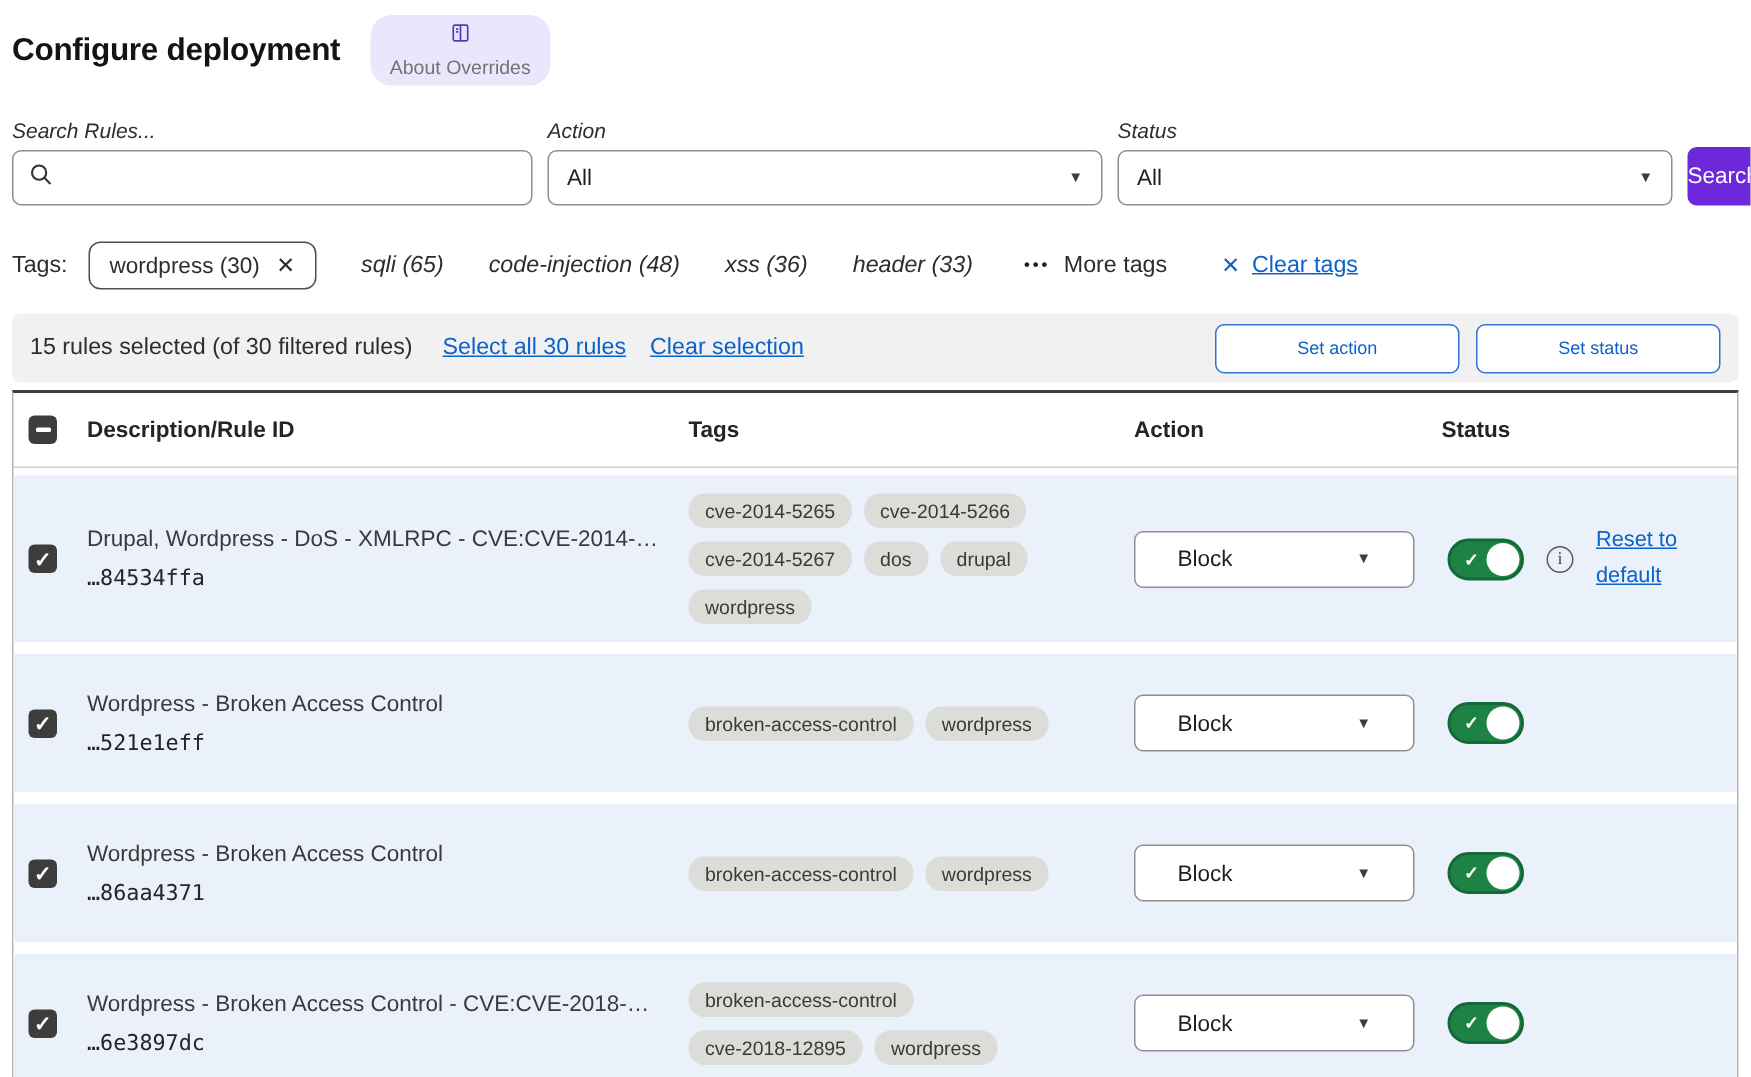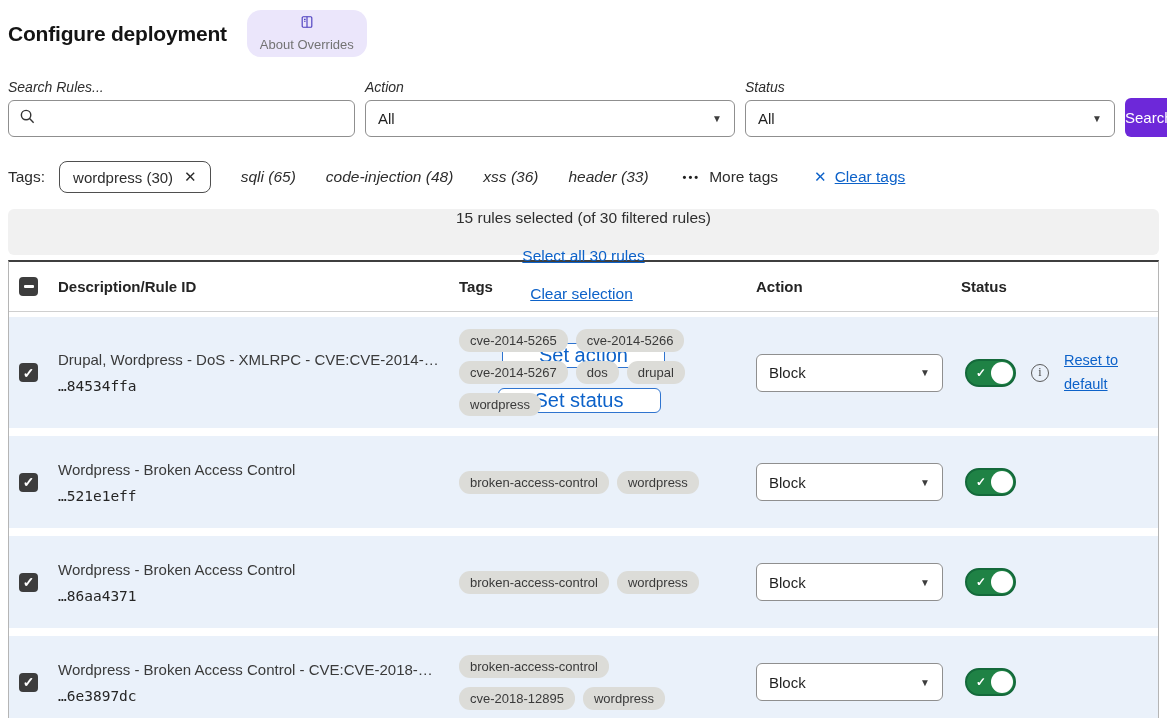--- a/index.html
+++ b/index.html
@@ -54,28 +54,28 @@
   .more-tags { display: flex; align-items: center; gap: 9px; cursor: pointer; margin-left: 34px; }
   .ellipsis-icon { font-size: 11px; letter-spacing: 2px; font-weight: 700; color: #1f1f1f; }
   .clear-tags { display: flex; align-items: center; gap: 8px; color: #0d62c9; cursor: pointer; margin-left: 36px; }
   .clear-tags .clear-x { font-size: 15px; }
   .clear-tags .label { text-decoration: underline; }
 
   
   .selection-bar {
     background: #f1f1f1; border-radius: 6px; height: 46px;
     display: flex; align-items: center; padding: 0 12px; gap: 20px;
-    margin-bottom: 5px; font-size: 15.5px; color: #2e2e2e; flex-direction: column;
+    margin-bottom: 5px; font-size: 15.5px; color: #2e2e2e;
   }
   .sel-link { color: #0d62c9; text-decoration: underline; cursor: pointer; }
   .sel-link + .sel-link { margin-left: -4px; }
   .sel-spacer { flex: 1; }
   .outline-btn {
     width: 163px; height: 33px; border: 1px solid #2f74cf; background: #fff; color: #0d62c9;
-    border-radius: 6px; font-size: 20px; font-family: inherit; cursor: pointer; margin-left: -9px;
+    border-radius: 6px; font-size: 12px; font-family: inherit; cursor: pointer; margin-left: -9px;
   }
   .outline-btn:first-of-type { margin-left: 0; }
 
   
   .rules-table { border-left: 1px solid #b5b5b5; border-right: 1px solid #b5b5b5; border-top: 2px solid #3f3f3f; background: #fff; }
   .t-grid { display: grid; grid-template-columns: 49px 401px 297px 205px 1fr; align-items: center; }
   .t-header { height: 50px; border-bottom: 1px solid #cfcfcf; margin-bottom: 5px; font-weight: 700; font-size: 15px; color: #242424; }
   .checkbox {
     width: 19px; height: 19px; background: #3d3d3d; border-radius: 4px; color: #fff;
     display: flex; align-items: center; justify-content: center; cursor: pointer;
@@ -88,21 +88,21 @@
   .desc-title { font-size: 15px; color: #3a3a3a; margin-bottom: 10px; }
   .rule-id { font-family: "DejaVu Sans Mono", monospace; font-size: 14.5px; color: #252525; }
   .rule-tags { display: flex; flex-wrap: wrap; gap: 8px; row-gap: 9px; max-width: 260px; }
   .tag-pill {
     background: #dcdcd8; border-radius: 11px; padding: 4px 11px;
     font-size: 13px; color: #3a3a3a; white-space: nowrap;
   }
   .action-select {
     width: 187px; height: 38px; background: #fff; border: 1px solid #8f8f8f; border-radius: 6px;
     display: flex; align-items: center; justify-content: space-between;
-    padding: 0 12px; font-size: 15px; color: #1f1f1f; cursor: pointer;
+    padding: 0 28px; font-size: 15px; color: #1f1f1f; cursor: pointer;
   }
   .status-cell { display: flex; align-items: center; gap: 15px; padding-left: 4px; }
   .toggle {
     width: 51px; height: 28px; border-radius: 15px; background: #1f8245; border: 2px solid #14693a;
     position: relative; cursor: pointer; display: flex; align-items: center; flex: none;
   }
   .toggle .tick { color: #fff; font-size: 12px; font-weight: 700; margin-left: 9px; line-height: 1; }
   .toggle .knob { width: 22px; height: 22px; background: #fff; border-radius: 50%; position: absolute; right: 1px; top: 1px; }
   .info-icon {
     width: 18px; height: 18px; border: 1px solid #5a5a5a; border-radius: 50%; color: #4a4a4a;

